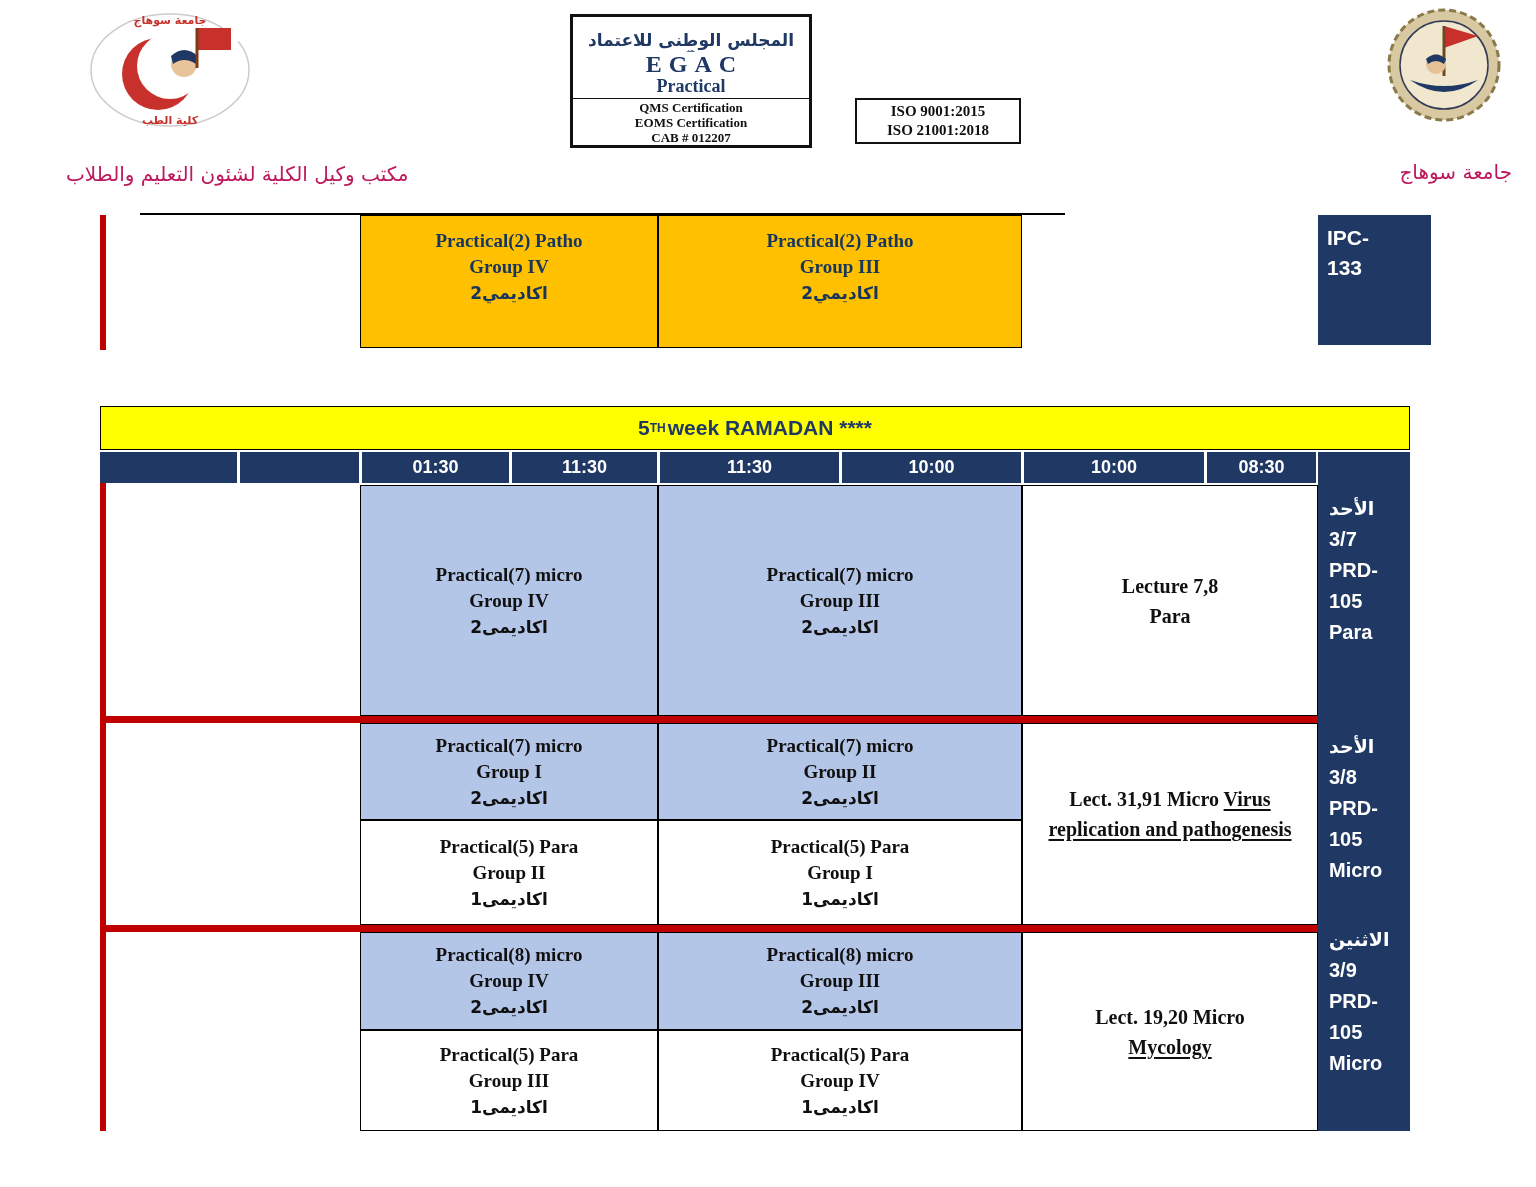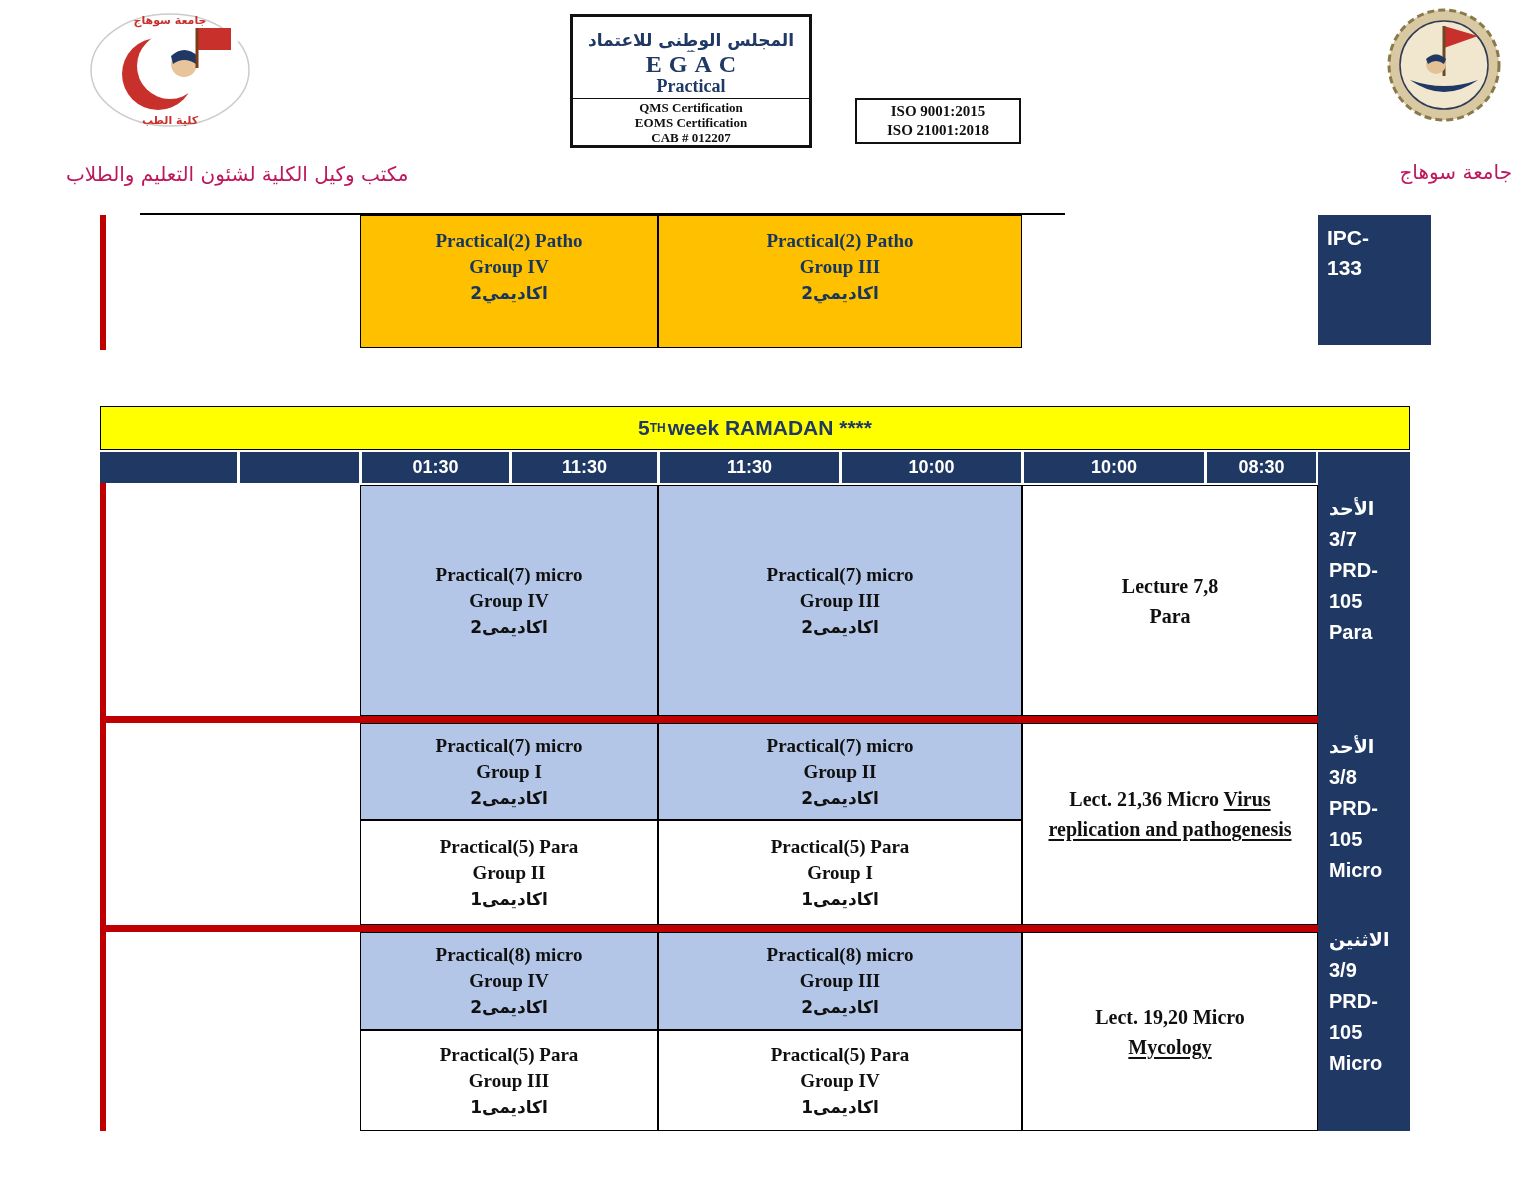--- a/index.html
+++ b/index.html
@@ -197,21 +197,21 @@
     <div>Practical(5) Para</div>
     <div>Group II</div>
     <div class="ar" dir="rtl">اكاديمى1</div>
   </div>
   <div class="sched-cell" style="left:658px;top:820px;width:364px;height:105px">
     <div>Practical(5) Para</div>
     <div>Group I</div>
     <div class="ar" dir="rtl">اكاديمى1</div>
   </div>
   <div class="sched-cell lec" style="left:1022px;top:723px;width:296px;height:202px;display:block;padding-top:60px">
-    <span>Lect. 21,36 Micro</span>
+    <span>Lect. 31,91 Micro</span>
     <u>Virus replication and pathogenesis</u>
   </div>
 
   <div class="sched-cell blue" style="left:360px;top:932px;width:298px;height:98px">
     <div>Practical(8) micro</div>
     <div>Group IV</div>
     <div class="ar" dir="rtl">اكاديمى2</div>
   </div>
   <div class="sched-cell blue" style="left:658px;top:932px;width:364px;height:98px">
     <div>Practical(8) micro</div>

